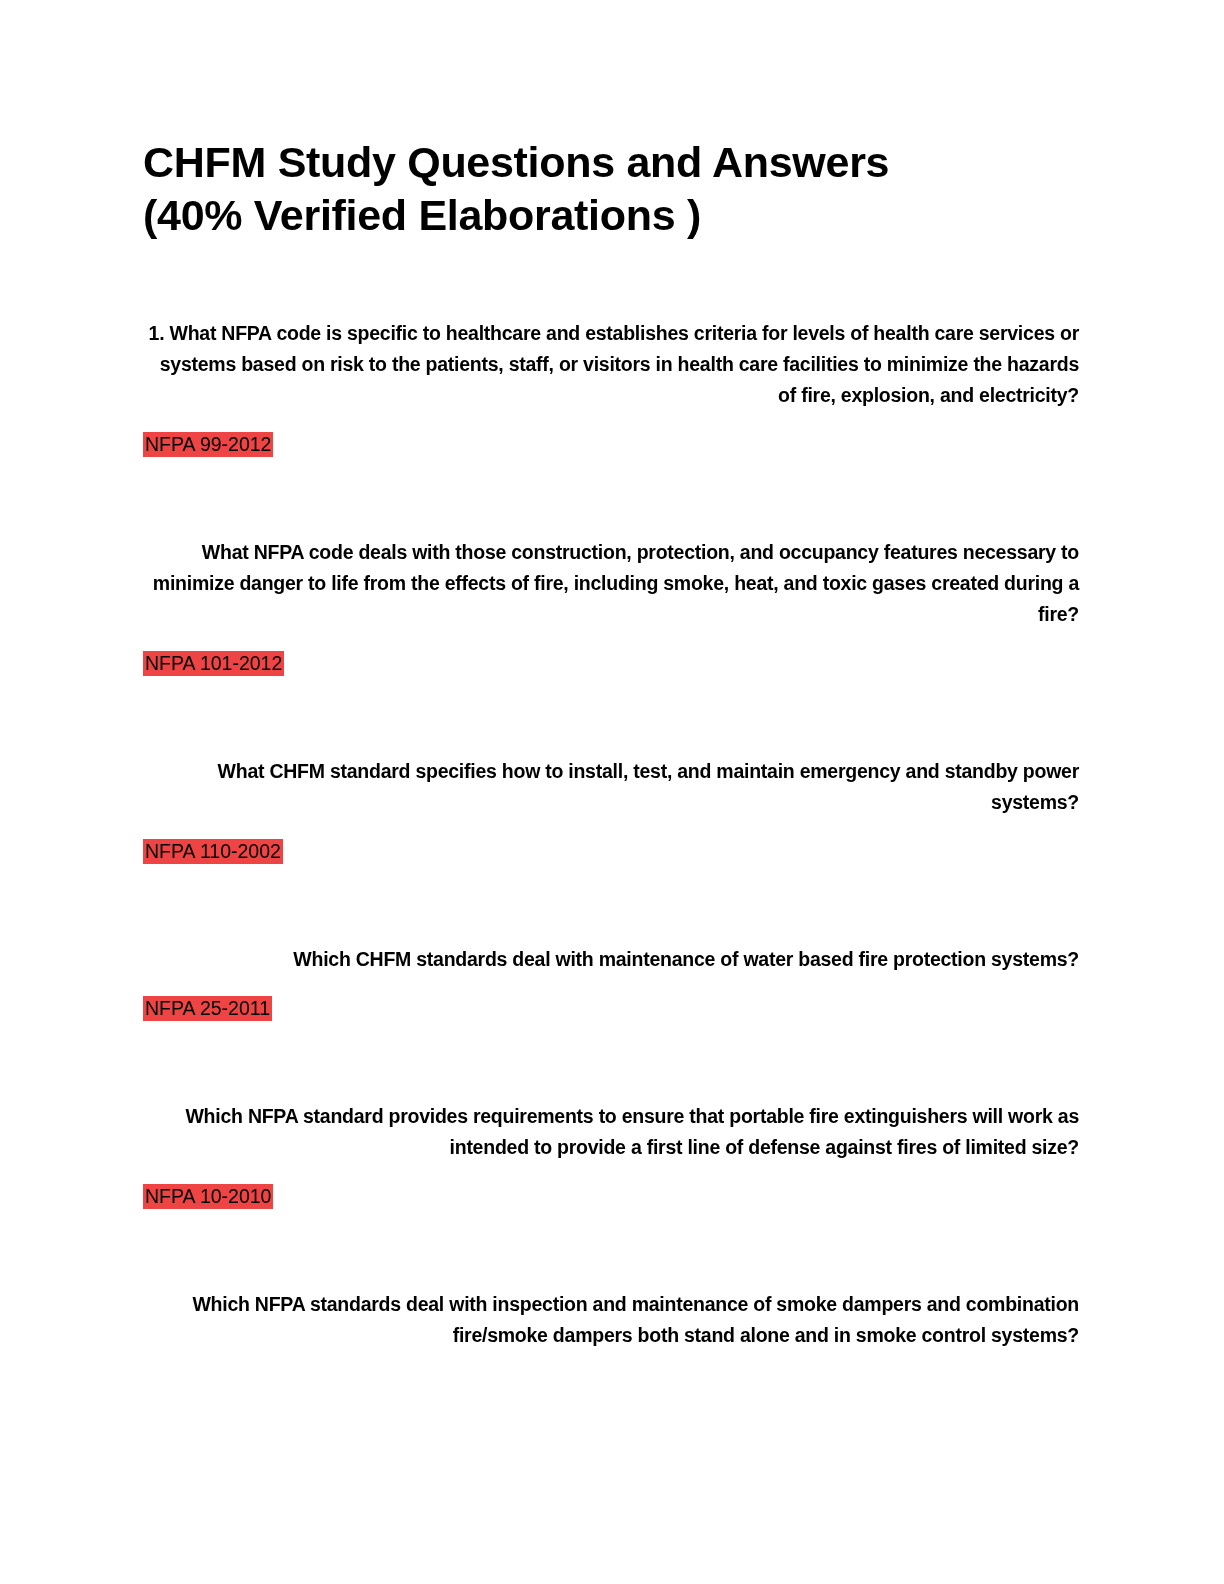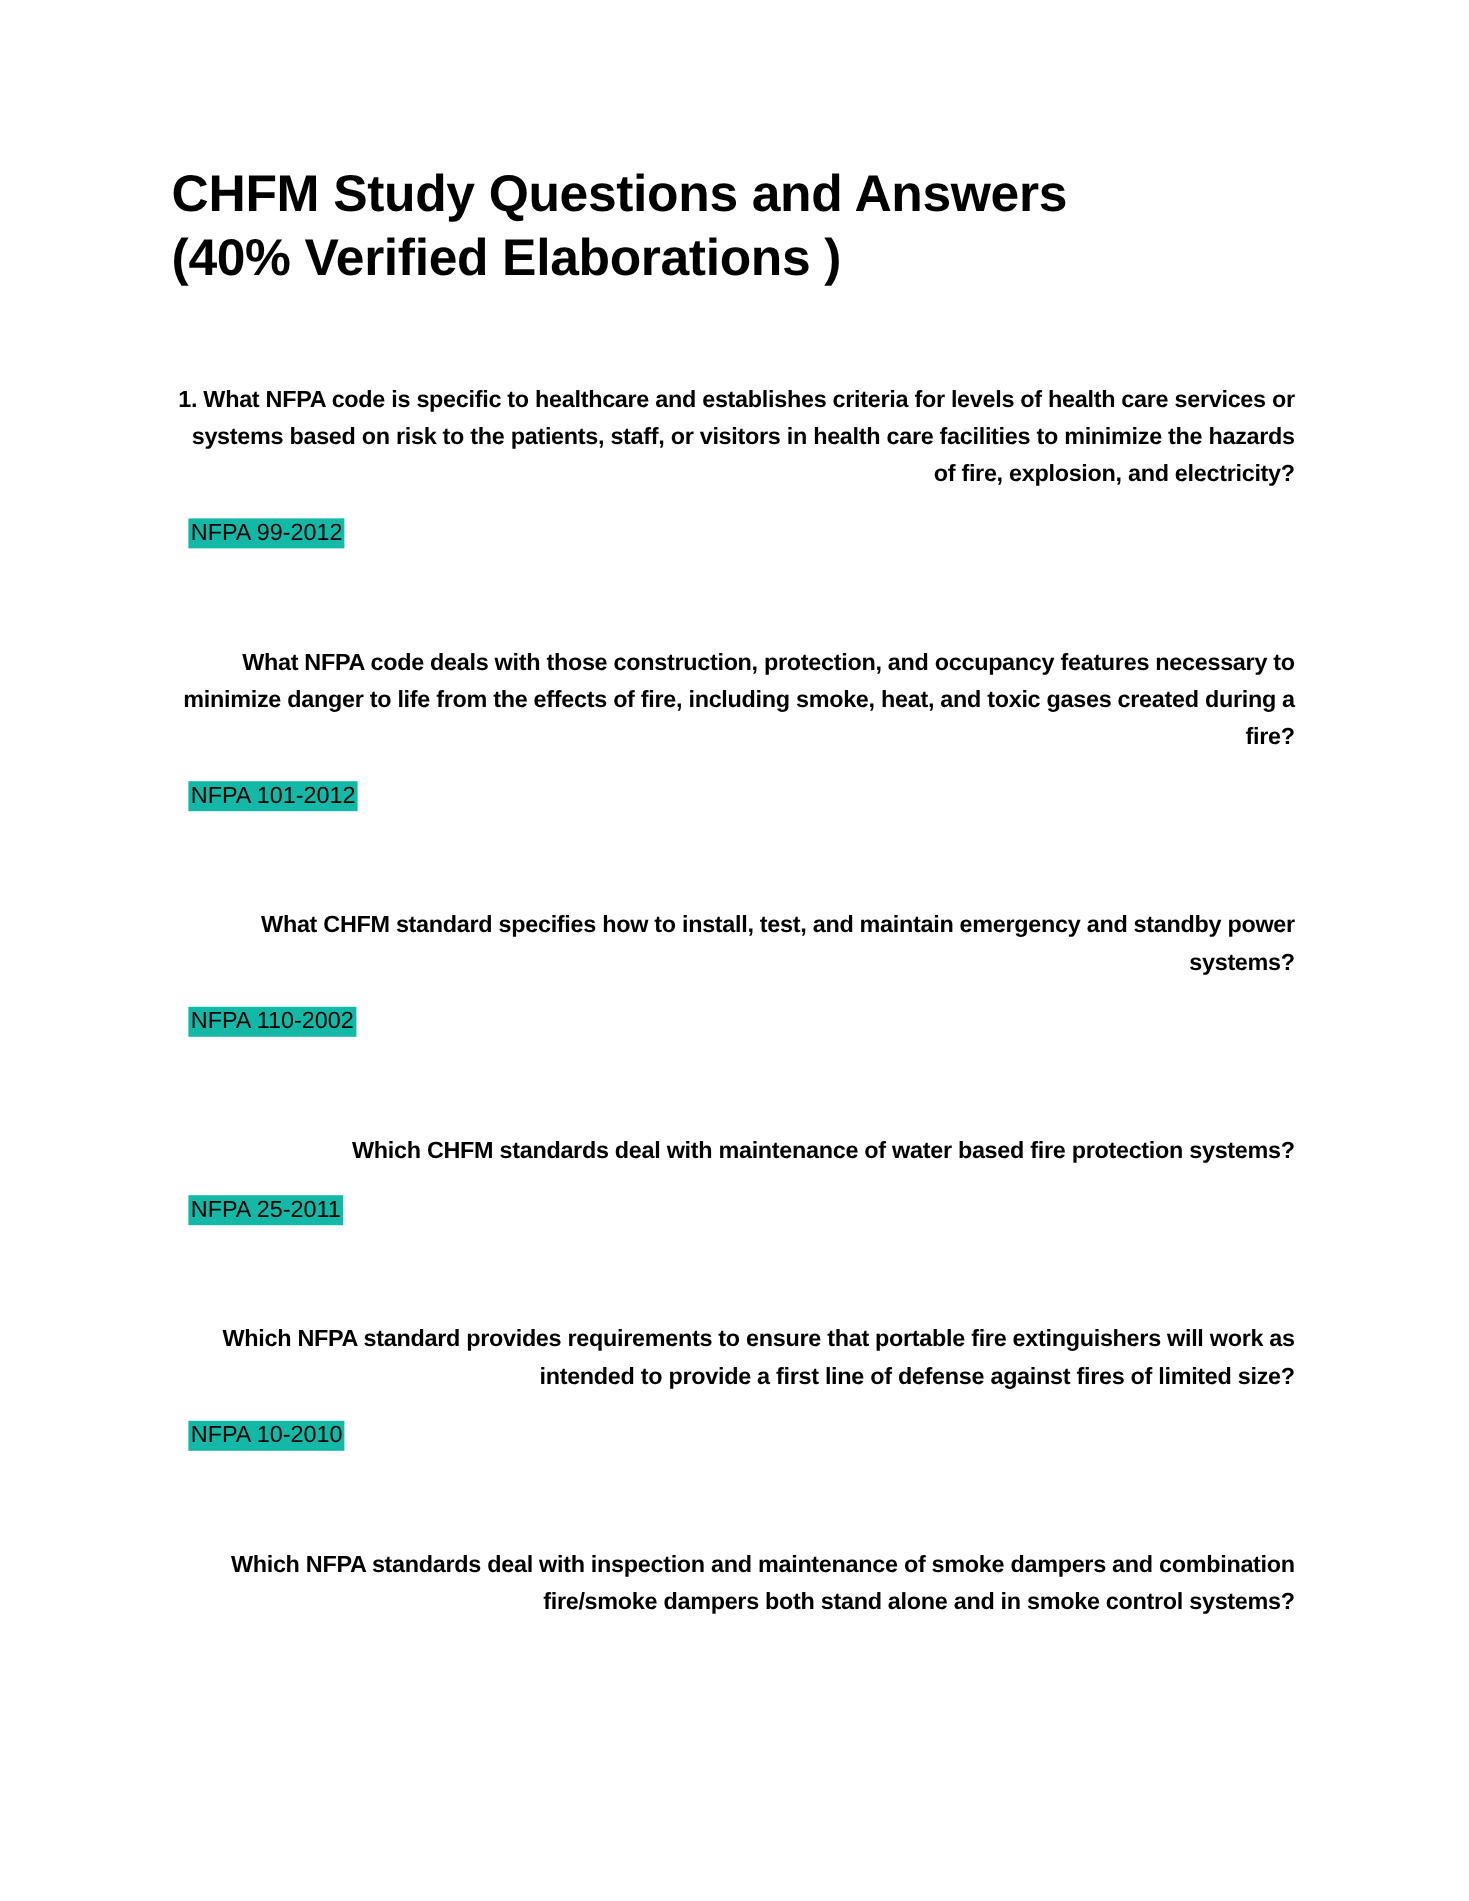--- a/index.html
+++ b/index.html
@@ -66,24 +66,23 @@
     margin: 18px 0 0 0;
     line-height: 0;
   }
   .answer {
     display: inline;
     font-family: "Liberation Sans", sans-serif;
     font-weight: normal;
     font-size: 19.5px;
     line-height: 30px;
     color: #000000;
-    background-color: #14b8a6;
+    background-color: #ef4444;
     padding: 1px 2px 2px 2px;
     box-decoration-break: clone;
-    margin-left: 14px;
     -webkit-box-decoration-break: clone;
   }
 </style>
 </head>
 <body>
 
 <div class="page">
 
   <h1 class="doc-title">
     <span class="title-line">CHFM Study Questions and Answers</span>

